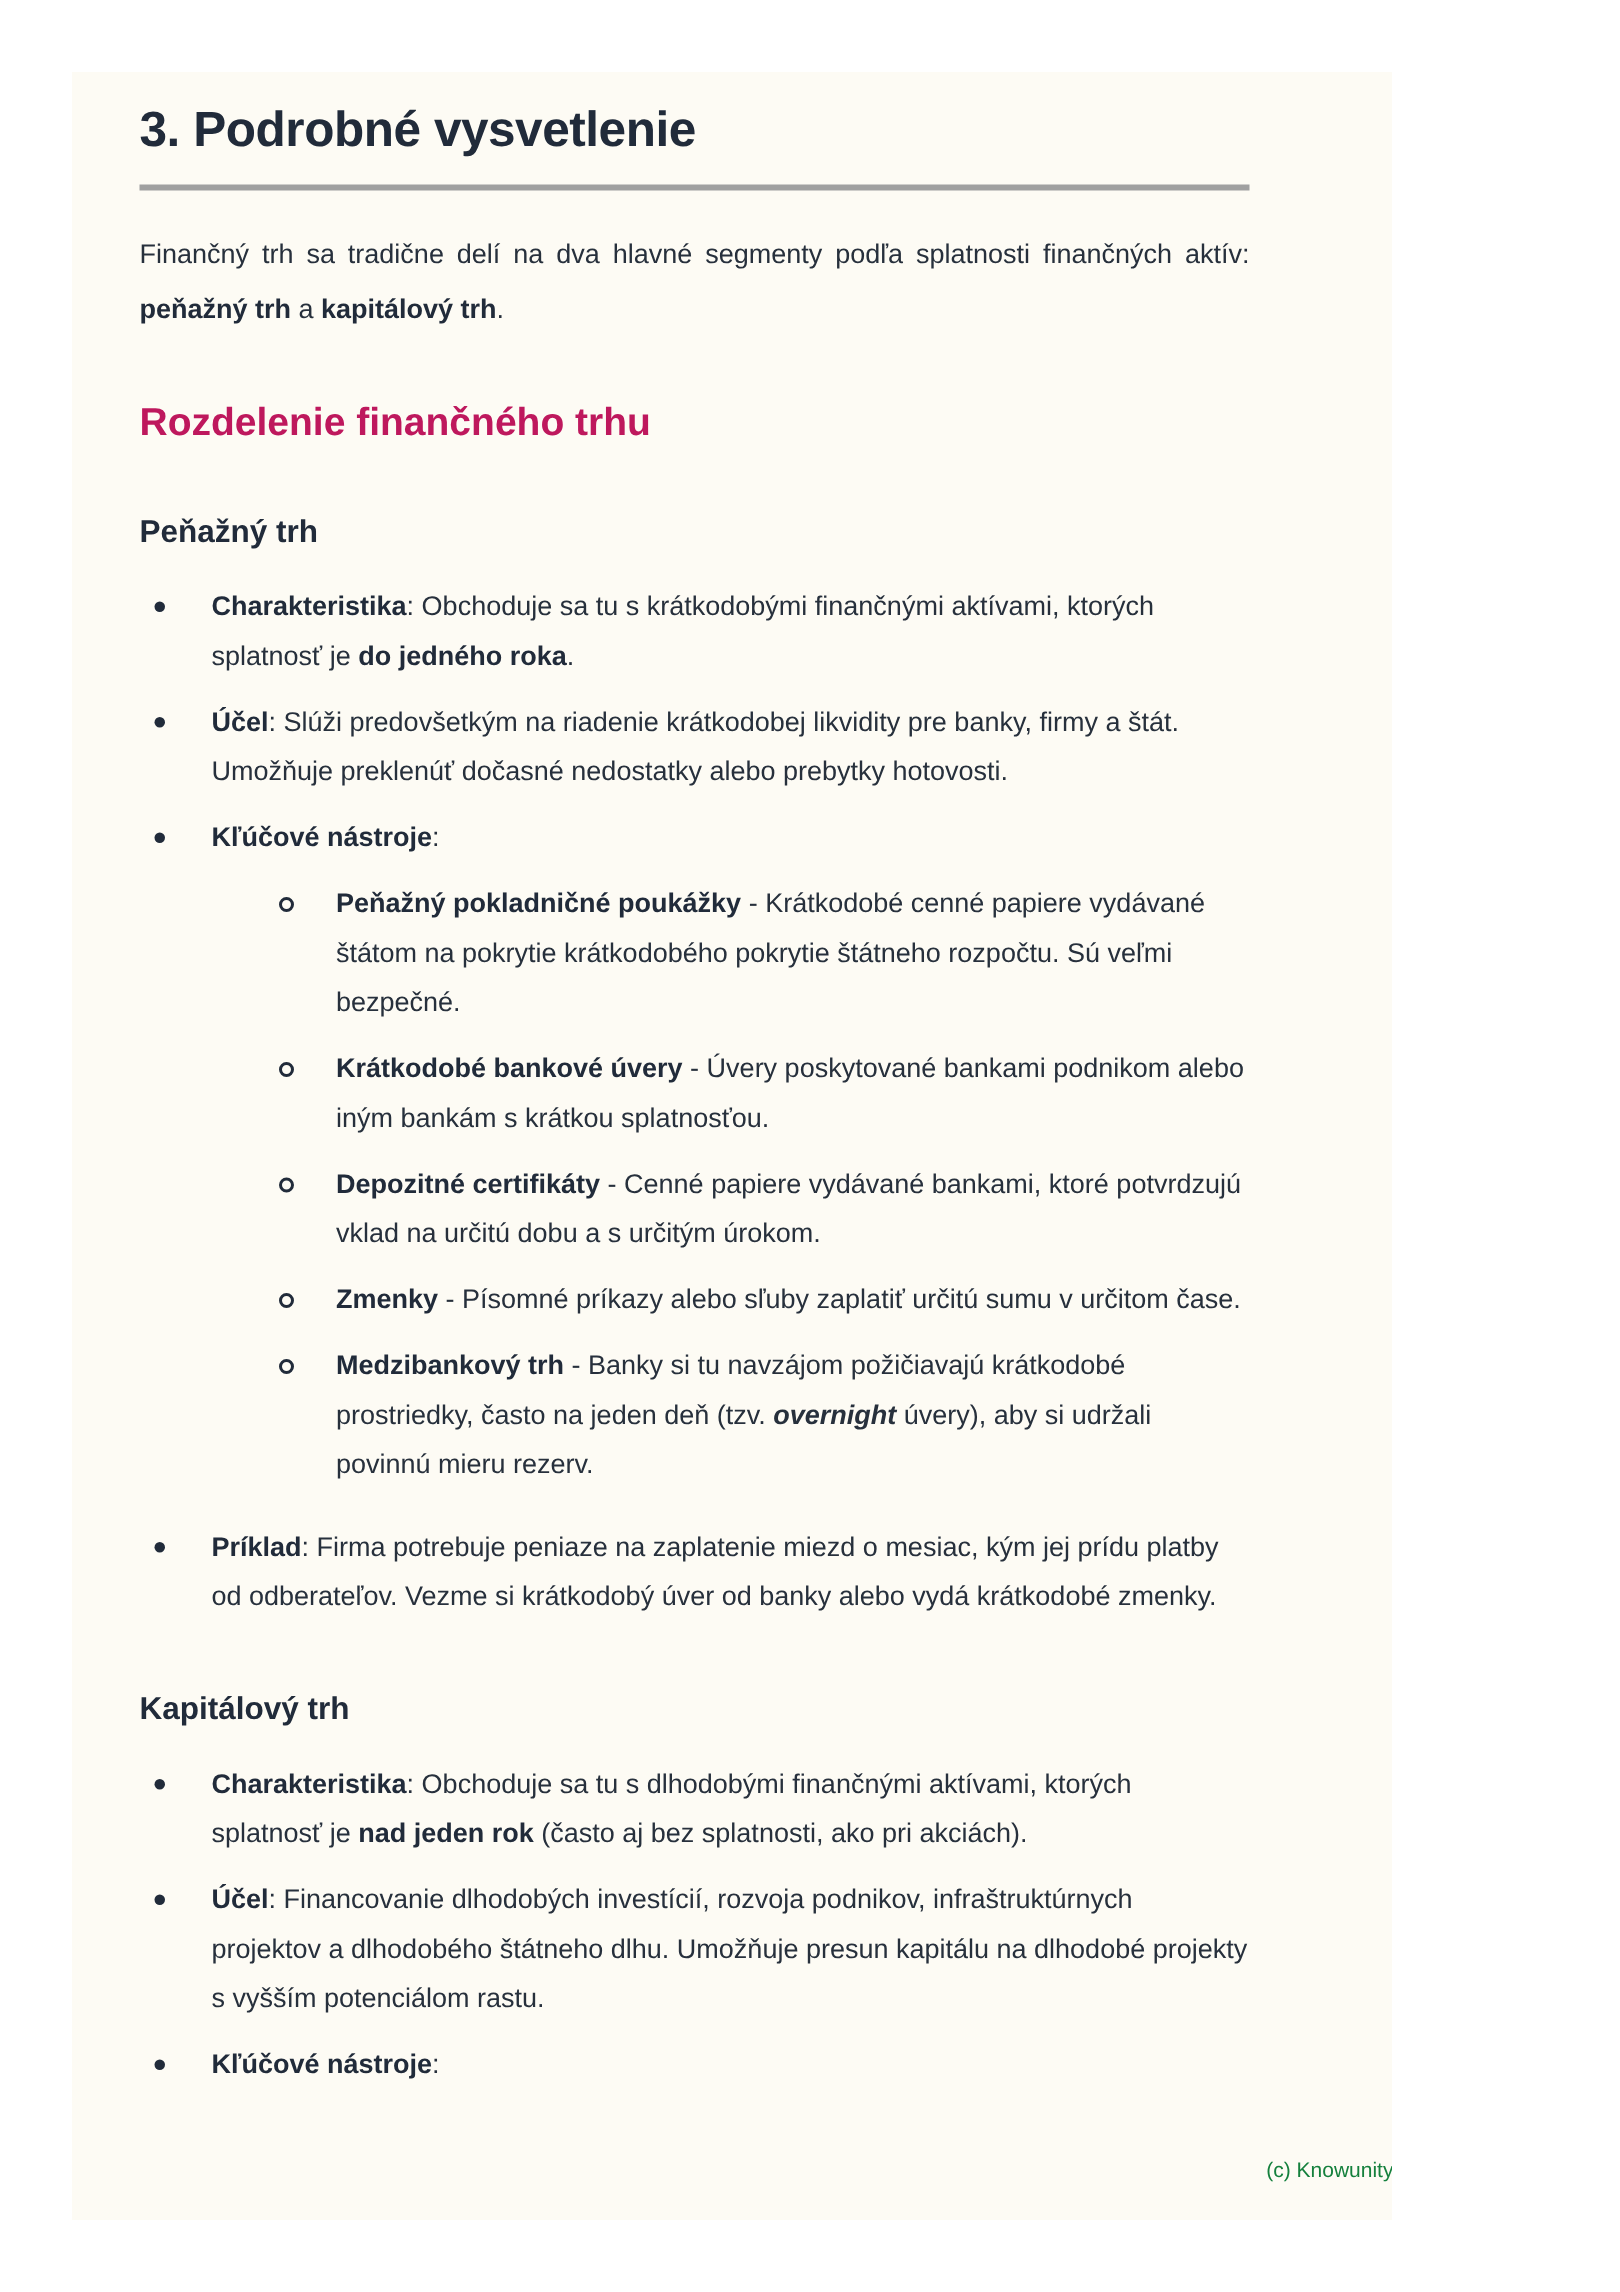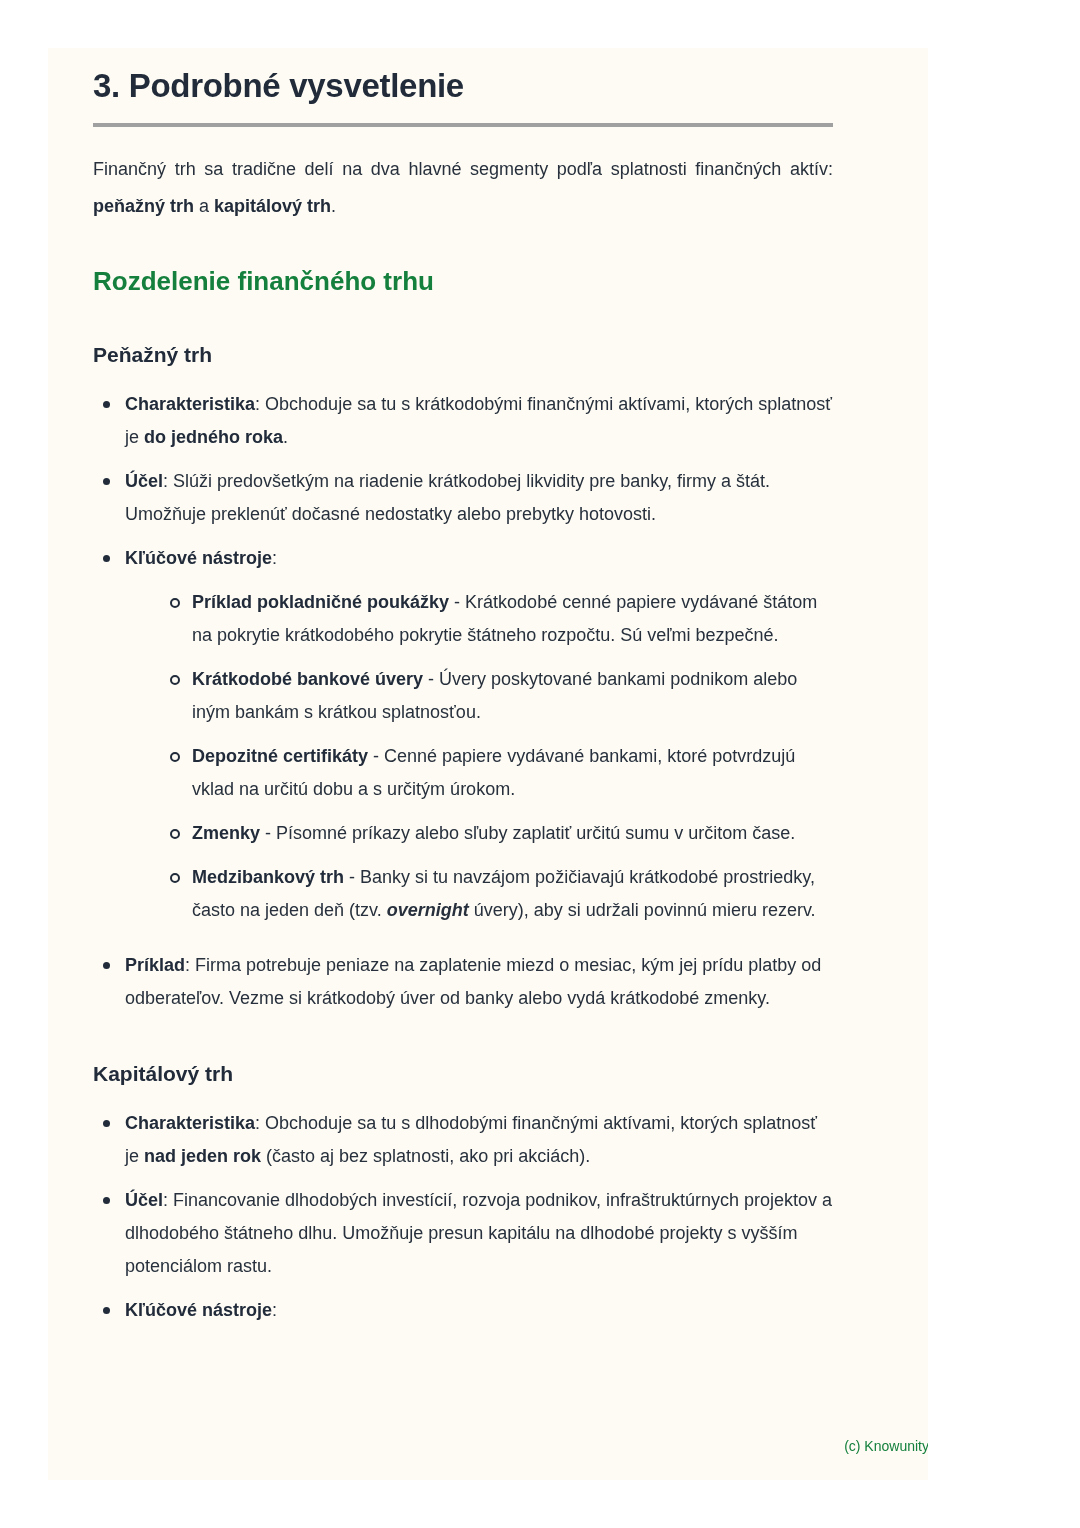--- a/index.html
+++ b/index.html
@@ -49,40 +49,41 @@
     font-size: 18px;
     line-height: 37px;
     text-align: justify;
     color: #27303c;
   }
   h2.section-heading {
     margin: 41px 0 0 0;
     font-size: 26px;
     line-height: 30px;
     font-weight: 700;
-    color: #15803d;
+    color: #be185d;
   }
   h3.subsection-heading {
     margin: 46px 0 0 0;
     font-size: 21px;
     line-height: 26px;
     font-weight: 700;
     color: #212b3a;
   }
   ul.blist {
     list-style: none;
     margin: 20px 0 0 0;
     padding: 0;
     font-size: 18px;
     line-height: 33px;
     color: #27303c;
   }
   ul.blist li {
     display: flex;
     margin: 11px 0;
+    gap: 16px;
   }
   .marker-col {
     flex: 0 0 32px;
     box-sizing: border-box;
     padding-left: 10px;
   }
   .dot {
     display: block;
     width: 7px;
     height: 7px;
@@ -163,21 +164,21 @@
             </li>
             <li>
               <span class="marker-col">
                 <span class="dot"></span>
               </span>
               <div class="li-text"><span class="b">Kľúčové nástroje</span><span>:</span><ul class="sublist">
                   <li>
                     <span class="submarker-col">
                       <span class="ring"></span>
                     </span>
-                    <div class="li-text"><span class="b">Príklad pokladničné poukážky</span><span> - Krátkodobé cenné papiere vydávané štátom na pokrytie krátkodobého pokrytie štátneho rozpočtu. Sú veľmi bezpečné.</span></div>
+                    <div class="li-text"><span class="b">Peňažný pokladničné poukážky</span><span> - Krátkodobé cenné papiere vydávané štátom na pokrytie krátkodobého pokrytie štátneho rozpočtu. Sú veľmi bezpečné.</span></div>
                   </li>
                   <li>
                     <span class="submarker-col">
                       <span class="ring"></span>
                     </span>
                     <div class="li-text"><span class="b">Krátkodobé bankové úvery</span><span> - Úvery poskytované bankami podnikom alebo iným bankám s krátkou splatnosťou.</span></div>
                   </li>
                   <li>
                     <span class="submarker-col">
                       <span class="ring"></span>

